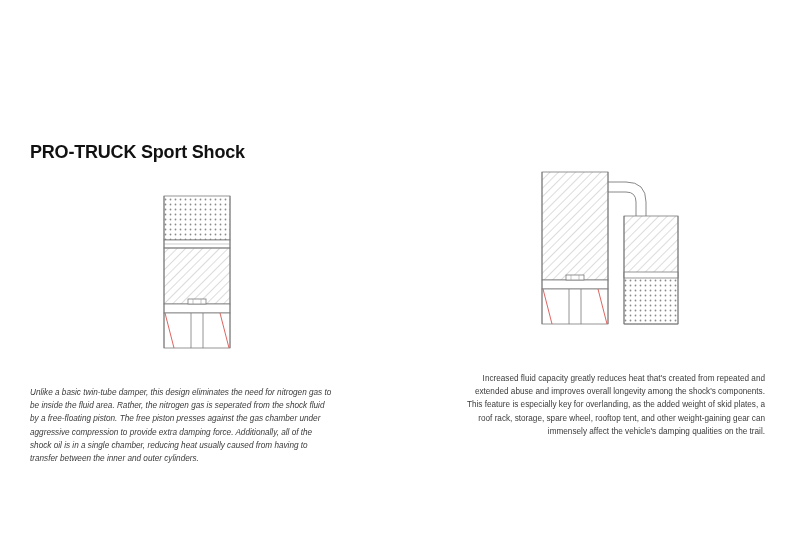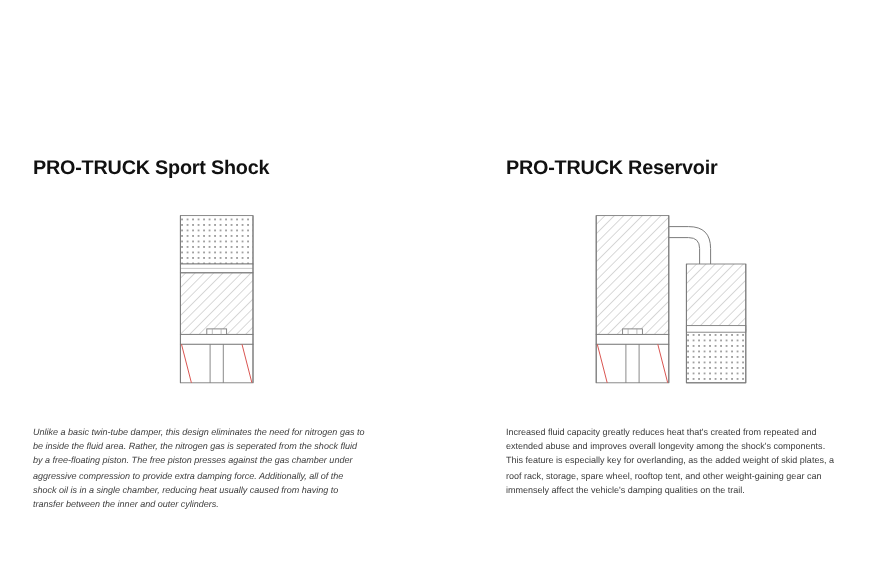--- a/index.html
+++ b/index.html
@@ -46,21 +46,21 @@
   .fig-right { margin-left: 68px; }
 
   .body-text {
     font-size: 8.2px;
     line-height: 13.2px;
     color: #3b3b3b;
     margin: 0;
     width: 305px;
   }
   .col-left .body-text { margin-top: 34px; font-style: italic; }
-  .col-right .body-text { margin-top: 34px; }
+  .col-right .body-text { margin-top: 44px; text-align: right; }
 </style>
 </head>
 <body>
 
 <div class="page">
 
   <div class="column col-left">
     <h2 class="col-title">PRO-TRUCK Sport Shock</h2>
 
     <div class="figure fig-left">
@@ -96,21 +96,20 @@
 
         <line x1="16" y1="4" x2="16" y2="156" stroke="#7a7a7a" stroke-width="0.9"></line>
         <line x1="82" y1="4" x2="82" y2="156" stroke="#7a7a7a" stroke-width="0.9"></line>
       </svg>
     </div>
 
     <p class="body-text">Unlike a basic twin-tube damper, this design eliminates the need for nitrogen gas to be inside the fluid area. Rather, the nitrogen gas is seperated from the shock fluid by a free-floating piston. The free piston presses against the gas chamber under aggressive compression to provide extra damping force. Additionally, all of the shock oil is in a single chamber, reducing heat usually caused from having to transfer between the inner and outer cylinders.</p>
   </div>
 
   <div class="column col-right">
-    <h2 class="col-title">PRO-TRUCK Reservoir</h2>
 
     <div class="figure fig-right">
       <svg width="180" height="160" viewBox="0 0 180 160" xmlns="http://www.w3.org/2000/svg">
         <defs>
           <pattern id="hatch45b" width="6" height="6" patternTransform="rotate(45)" patternUnits="userSpaceOnUse">
             <line x1="0" y1="0" x2="0" y2="6" stroke="#9a9a9a" stroke-width="0.7"></line>
           </pattern>
           <pattern id="dotsb" width="5" height="5" patternUnits="userSpaceOnUse">
             <circle cx="2.5" cy="2.5" r="0.9" fill="#8a8a8a"></circle>
           </pattern>

